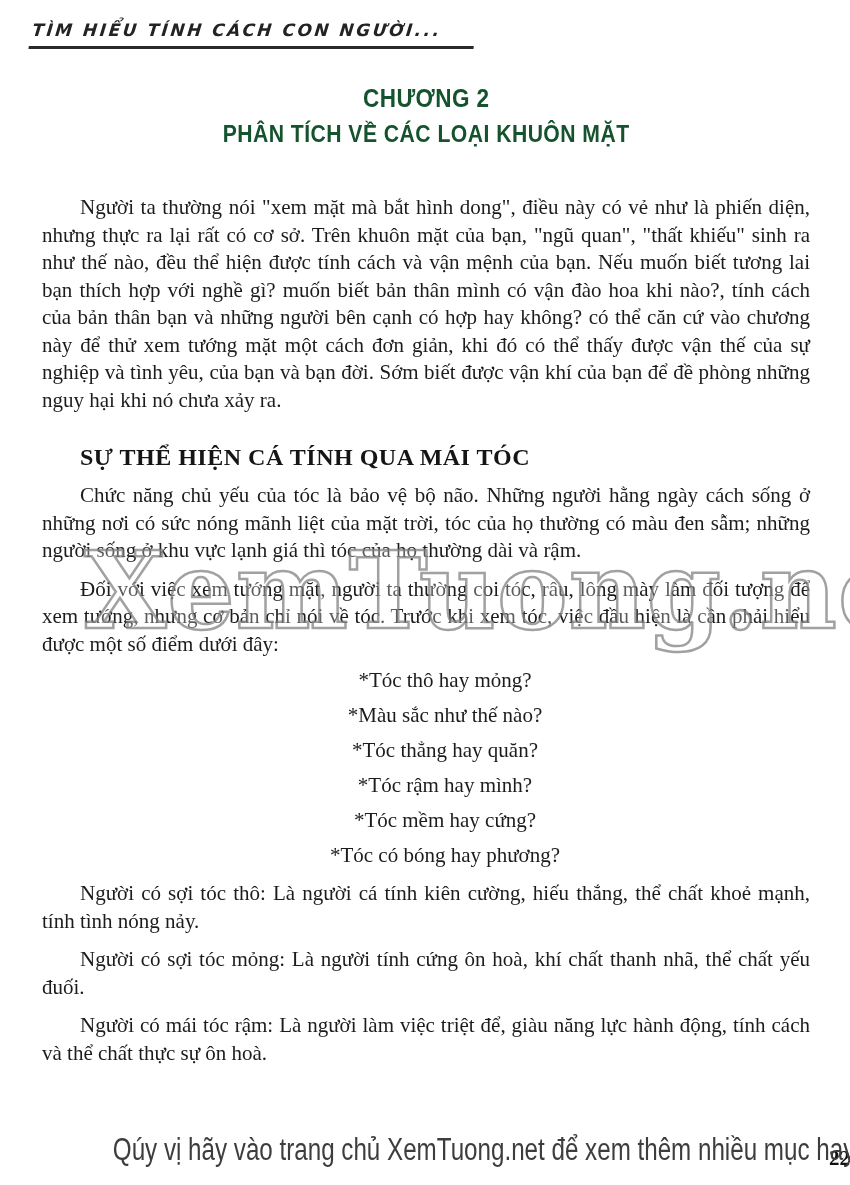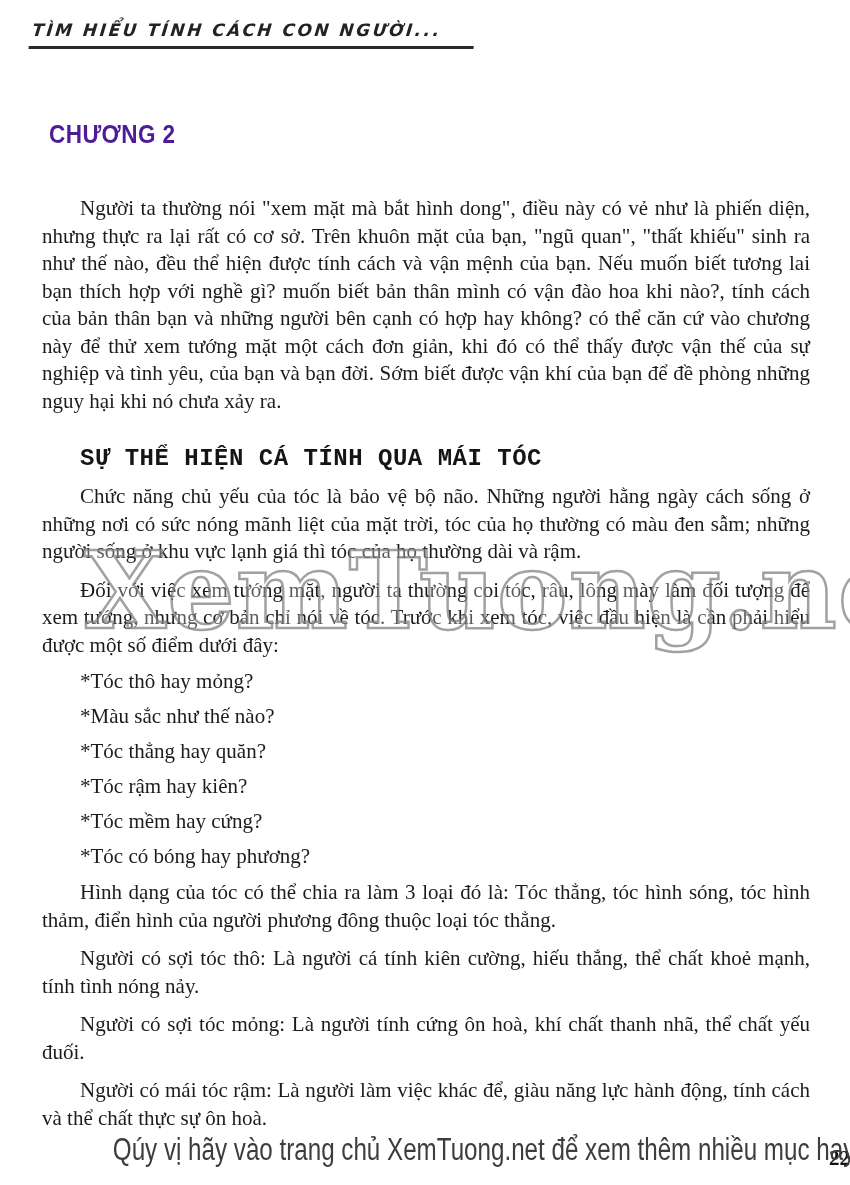--- a/index.html
+++ b/index.html
@@ -23,21 +23,21 @@
     padding:0 34px 6px 2px;
     border-bottom:3px solid #2a2a2a;
     transform:skewX(-6deg);
     white-space:nowrap;
   }
 
   
   .content{
     position:absolute;left:42px;top:0;width:768px;
   }
-  .chapter-head{margin-top:120px;color:#4c1d95;}
+  .chapter-head{margin-top:84px;text-align:center;color:#14532d;}
   .chapter-number{
     font-family:"Liberation Sans", sans-serif;font-weight:bold;
     font-size:25px;display:inline-block;transform:scaleX(0.9);
     letter-spacing:0.5px;
   }
   .chapter-title{
     font-family:"Liberation Sans", sans-serif;font-weight:bold;
     font-size:23px;display:inline-block;transform:scaleX(0.92);
     letter-spacing:0.5px;margin-top:8px;white-space:nowrap;
   }
@@ -48,24 +48,24 @@
     text-align:justify;text-indent:38px;
     color:#1c1c1c;
   }
   p.first{margin-top:46px;}
   p.after-list{margin-top:9px;}
 
   h2.section-heading{
     margin:30px 0 0 38px;
     font-size:24px;font-weight:bold;
     letter-spacing:0.5px;color:#151515;
-    font-family:Liberation Mono, monospace;
+    font-family:Liberation Serif, serif;
   }
   .q-list{
-    list-style:none;margin:9px 0 0 0;padding:0;
+    list-style:none;margin:9px 0 0 0;padding:0;text-align:center;
   }
   .q-list li{
     font-size:21px;line-height:27px;
     padding-left:38px;margin-bottom:8px;
     color:#1c1c1c;
   }
 
   
   .watermark{
     position:absolute;left:84px;top:528px;
@@ -100,46 +100,46 @@
 <body>
 
 <div class="page">
 
   <div class="running-head">TÌM HIỂU TÍNH CÁCH CON NGƯỜI...</div>
 
   <div class="content">
 
     <div class="chapter-head">
       <div><span class="chapter-number">CHƯƠNG 2</span></div>
+      <div><span class="chapter-title">PHÂN TÍCH VỀ CÁC LOẠI KHUÔN MẶT</span></div>
     </div>
 
     <p class="bp first">Người ta thường nói "xem mặt mà bắt hình dong", điều này có vẻ như là phiến diện, nhưng thực ra lại rất có cơ sở. Trên khuôn mặt của bạn, "ngũ quan", "thất khiếu" sinh ra như thế nào, đều thể hiện được tính cách và vận mệnh của bạn. Nếu muốn biết tương lai bạn thích hợp với nghề gì? muốn biết bản thân mình có vận đào hoa khi nào?, tính cách của bản thân bạn và những người bên cạnh có hợp hay không? có thể căn cứ vào chương này để thử xem tướng mặt một cách đơn giản, khi đó có thể thấy được vận thế của sự nghiệp và tình yêu, của bạn và bạn đời. Sớm biết được vận khí của bạn để đề phòng những nguy hại khi nó chưa xảy ra.</p>
 
     <h2 class="section-heading">SỰ THỂ HIỆN CÁ TÍNH QUA MÁI TÓC</h2>
 
     <p class="bp">Chức năng chủ yếu của tóc là bảo vệ bộ não. Những người hằng ngày cách sống ở những nơi có sức nóng mãnh liệt của mặt trời, tóc của họ thường có màu đen sẫm; những người sống ở khu vực lạnh giá thì tóc của họ thường dài và rậm.</p>
 
     <p class="bp">Đối với việc xem tướng mặt, người ta thường coi tóc, râu, lông mày làm đối tượng để xem tướng, nhưng cơ bản chỉ nói về tóc. Trước khi xem tóc, việc đầu hiện là cần phải hiểu được một số điểm dưới đây:</p>
 
     <ul class="q-list">
       <li>*Tóc thô hay mỏng?</li>
       <li>*Màu sắc như thế nào?</li>
       <li>*Tóc thẳng hay quăn?</li>
-      <li>*Tóc rậm hay kiên?</li>
+      <li>*Tóc rậm hay mình?</li>
       <li>*Tóc mềm hay cứng?</li>
       <li>*Tóc có bóng hay phương?</li>
     </ul>
 
-    <p class="bp after-list">Hình dạng của tóc có thể chia ra làm 3 loại đó là: Tóc thẳng, tóc hình sóng, tóc hình thảm, điển hình của người phương đông thuộc loại tóc thẳng.</p>
 
     <p class="bp">Người có sợi tóc thô: Là người cá tính kiên cường, hiếu thắng, thể chất khoẻ mạnh, tính tình nóng nảy.</p>
 
     <p class="bp">Người có sợi tóc mỏng: Là người tính cứng ôn hoà, khí chất thanh nhã, thể chất yếu đuối.</p>
 
-    <p class="bp">Người có mái tóc rậm: Là người làm việc khác để, giàu năng lực hành động, tính cách và thể chất thực sự ôn hoà.</p>
+    <p class="bp">Người có mái tóc rậm: Là người làm việc triệt để, giàu năng lực hành động, tính cách và thể chất thực sự ôn hoà.</p>
 
   </div>
 
   <div class="watermark">XemTuong.net</div>
 
   <div class="footer">
     <span class="footer-inner">
       <span>Qúy vị hãy vào trang chủ </span><span class="footer-site">XemTuong.net</span><span> để xem thêm nhiều mục hay khác</span>
     </span>
   </div>

